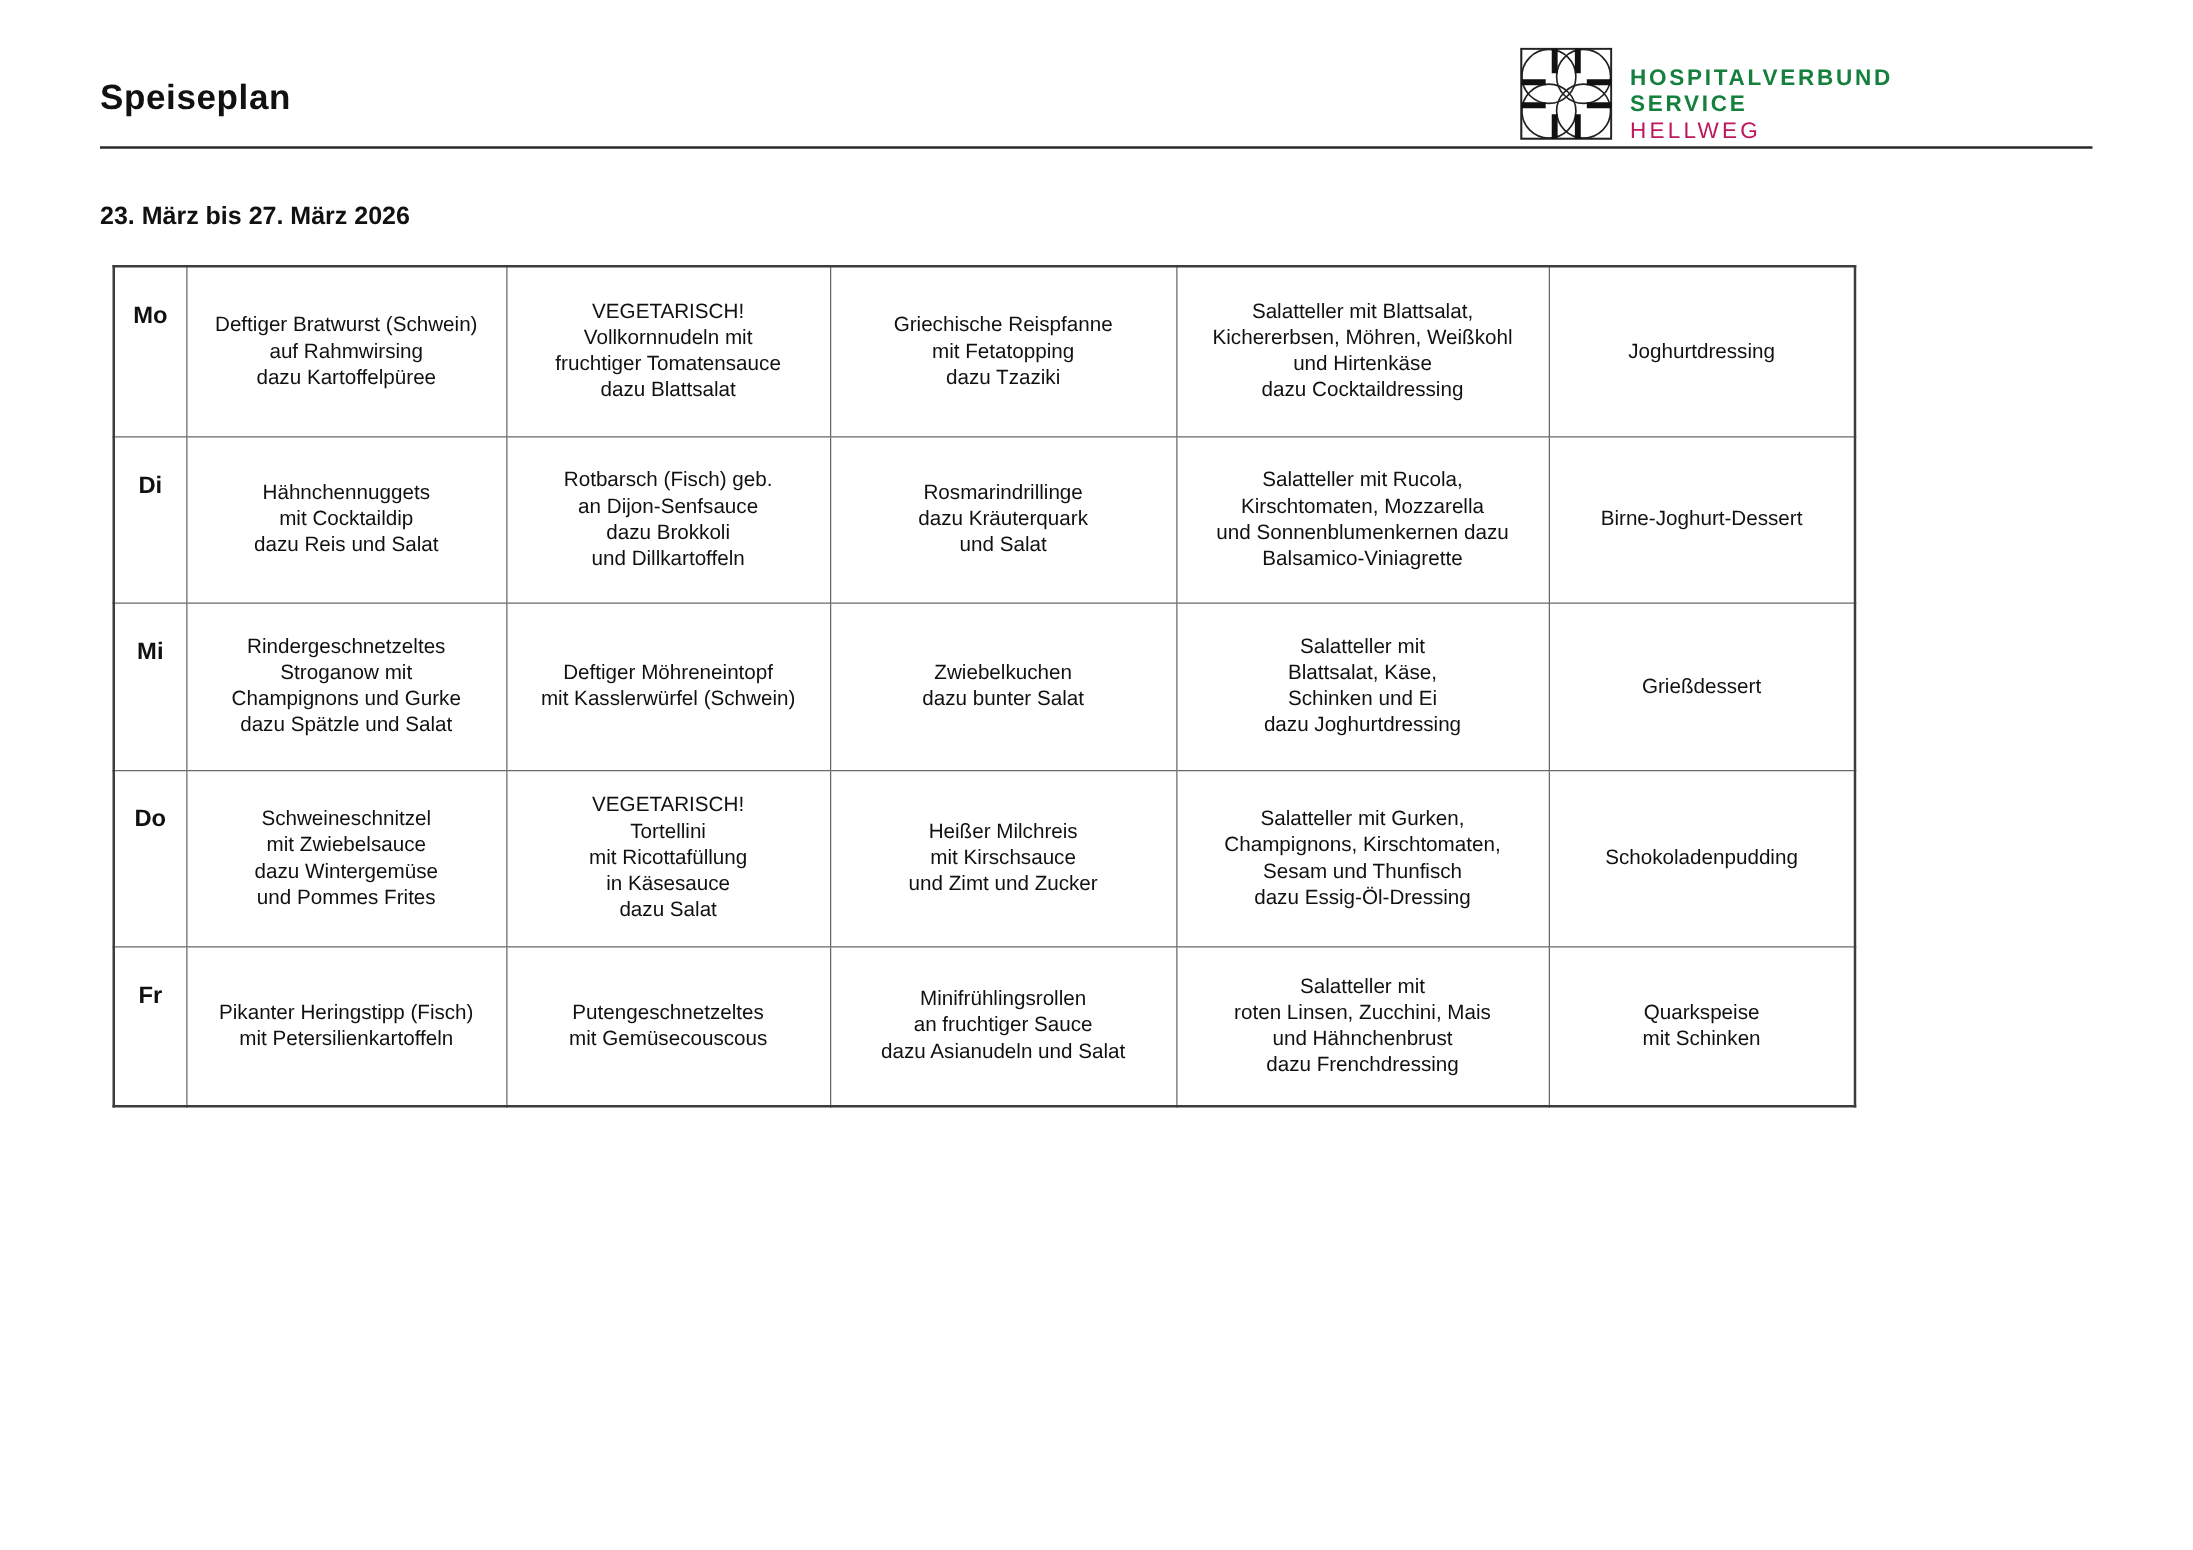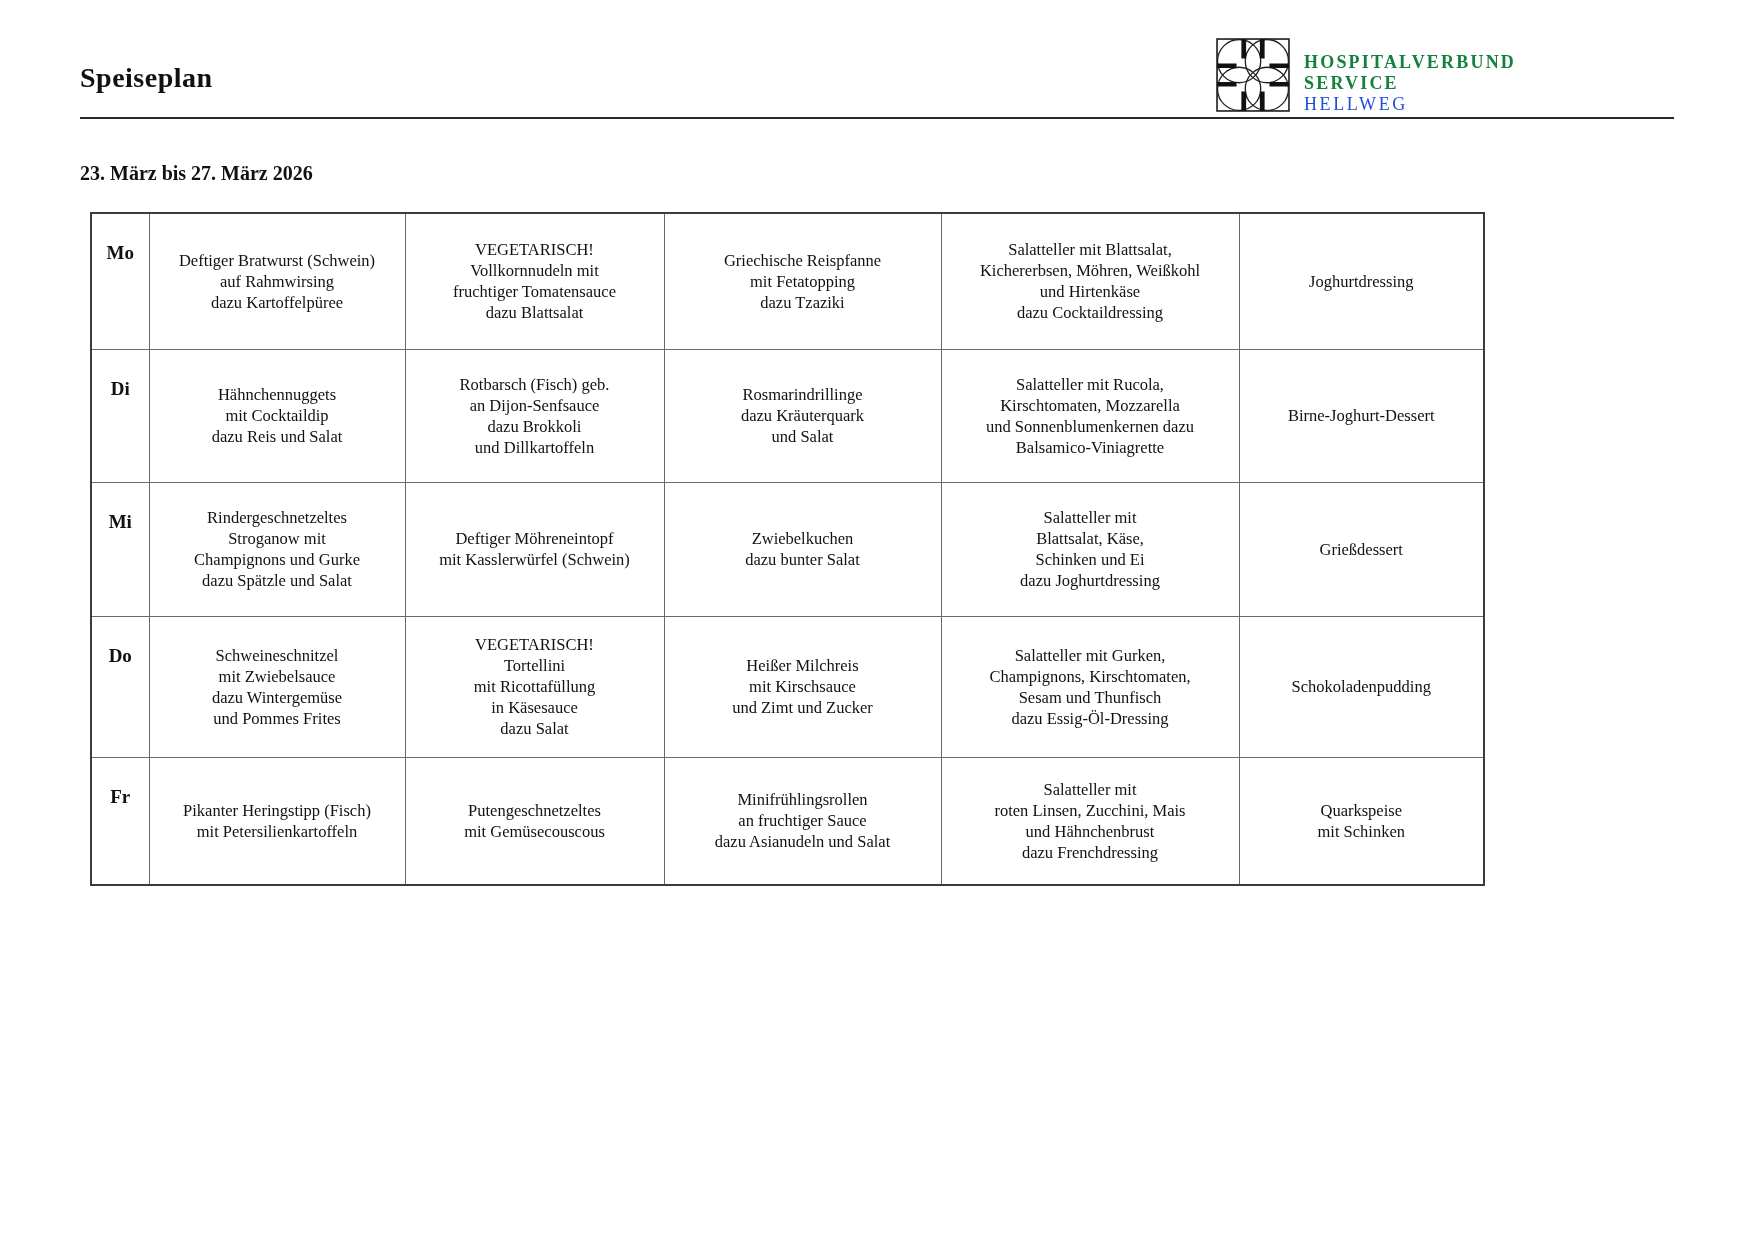--- a/index.html
+++ b/index.html
@@ -2,21 +2,21 @@
 <html><head>
 <meta charset="utf-8">
 <style>
   * { margin: 0; padding: 0; box-sizing: border-box; }
   html, body { background: #ffffff; }
   .page {
     position: relative;
     width: 1754px;
     height: 1212px;
     background: #ffffff;
-    font-family: Liberation Serif, serif;
+    font-family: Liberation Sans, sans-serif;
     color: #111111;
     overflow: hidden;
   }
   .title {
     position: absolute;
     left: 80px;
     top: 62px;
     font-size: 28px;
     font-weight: bold;
     letter-spacing: 0.5px;
@@ -46,21 +46,21 @@
   .logo-text .l1, .logo-text .l2 {
     font-weight: bold;
     font-size: 18px;
     letter-spacing: 2.2px;
     color: #15803d;
   }
   .logo-text .l3 {
     font-weight: normal;
     font-size: 18px;
     letter-spacing: 2.6px;
-    color: #1d4ed8;
+    color: #be185d;
   }
   .date-range {
     position: absolute;
     left: 80px;
     top: 162px;
     font-size: 20px;
     font-weight: bold;
   }
   table.menu-table {
     position: absolute;

